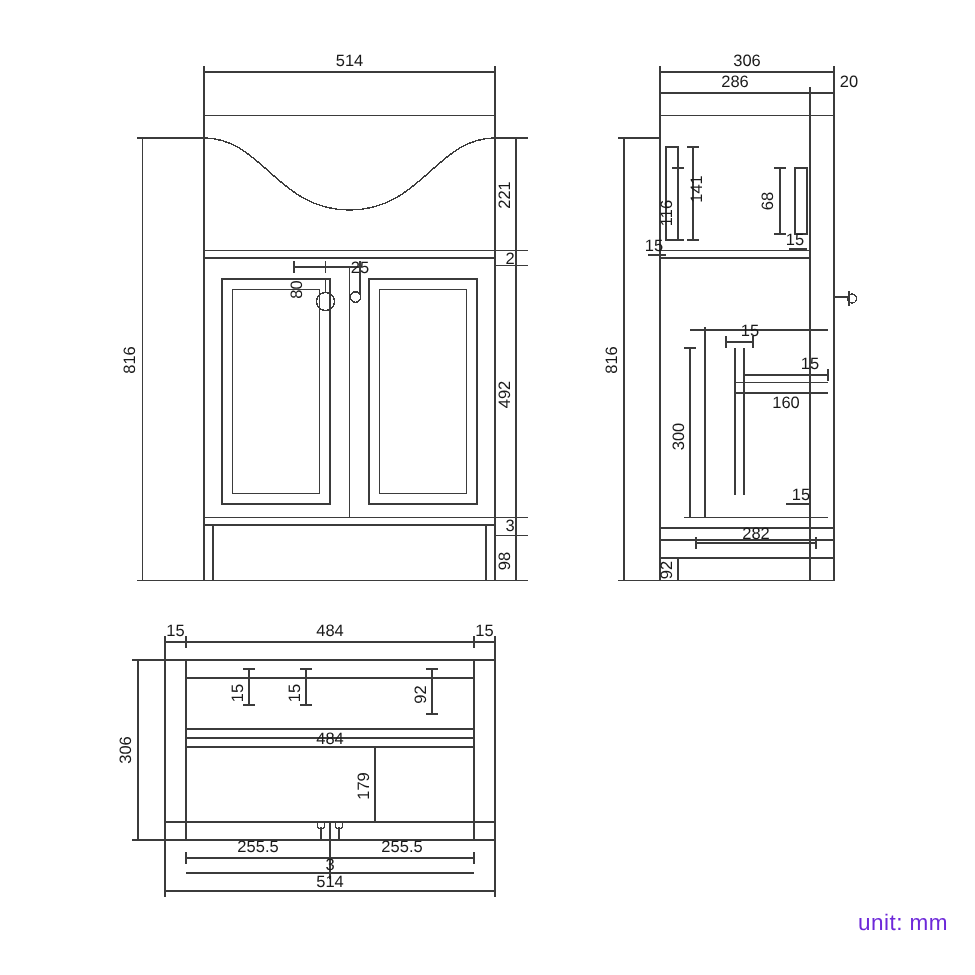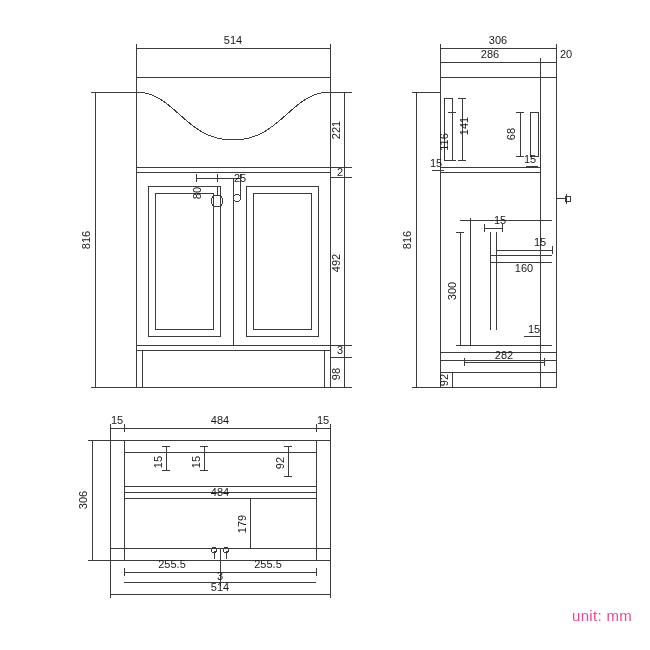--- a/index.html
+++ b/index.html
@@ -8,21 +8,21 @@
     background:#ffffff;
     font-family:"Liberation Sans", sans-serif;
     overflow:hidden;
   }
   #stage{position:relative;width:650px;height:650px;}
   svg{display:block;}
   .unit{
     position:absolute;
     right:18px;bottom:26px;
     font-size:15px;
-    color:#ec4899;
+    color:#6d28d9;
     letter-spacing:.3px;
     margin-top:20px;
   }
   text{font-family:"Liberation Sans", sans-serif;fill:#1a1a1a;}
 </style>
 </head>
 <body>
 
 <div id="stage">
 

